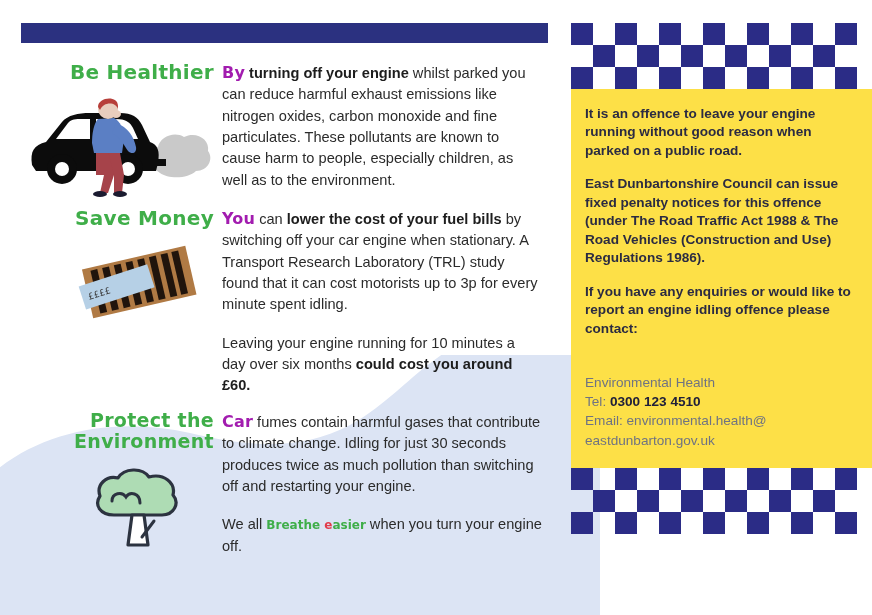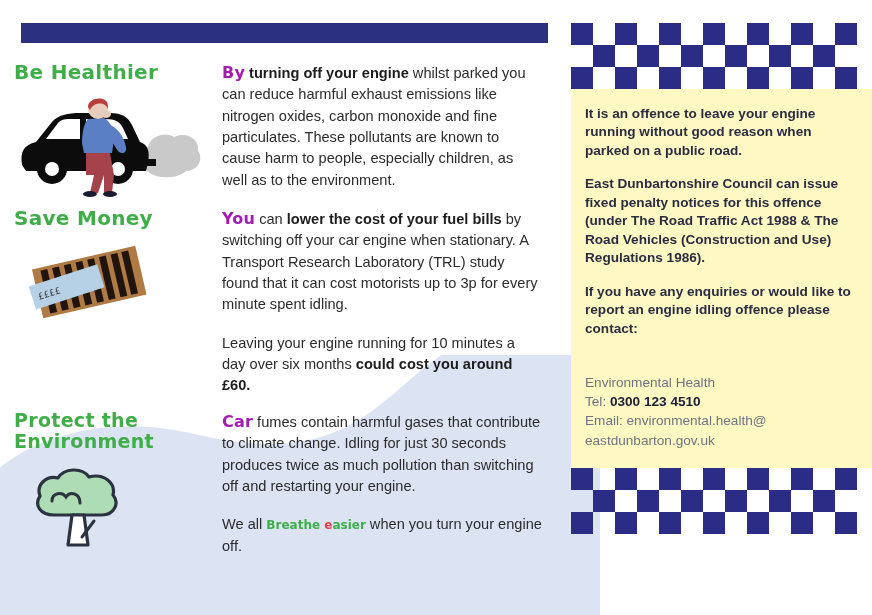--- a/index.html
+++ b/index.html
@@ -55,21 +55,21 @@
   }
   .sec-health { top: 6px; }
   .sec-money  { top: 152px; }
   .sec-env    { top: 355px; }
 
   .icon-col {
     position: absolute;
     left: 14px;
     top: 0;
     width: 200px;
-    text-align: left;
+    text-align: right;
   }
   .head {
     font-family: "DejaVu Sans", sans-serif;
     font-weight: bold;
     font-size: 20px;
     line-height: 1.12;
     color: #3fae49;
     letter-spacing: 0.3px;
   }
   .head.two-line { font-size: 19px; }
@@ -114,21 +114,21 @@
     width: 301px;
     height: 570px;
   }
   .checker {
     width: 287px;
     height: 66px;
     display: block;
   }
   .right-panel {
     width: 301px;
-    background: #fef9c3;
+    background: #fde047;
     padding: 16px 0 18px 0;
     box-sizing: border-box;
   }
   .right-panel-inner {
     padding: 0 18px 0 14px;
   }
   .rp {
     font-family: "Liberation Sans", sans-serif;
     font-size: 13.6px;
     line-height: 1.36;

